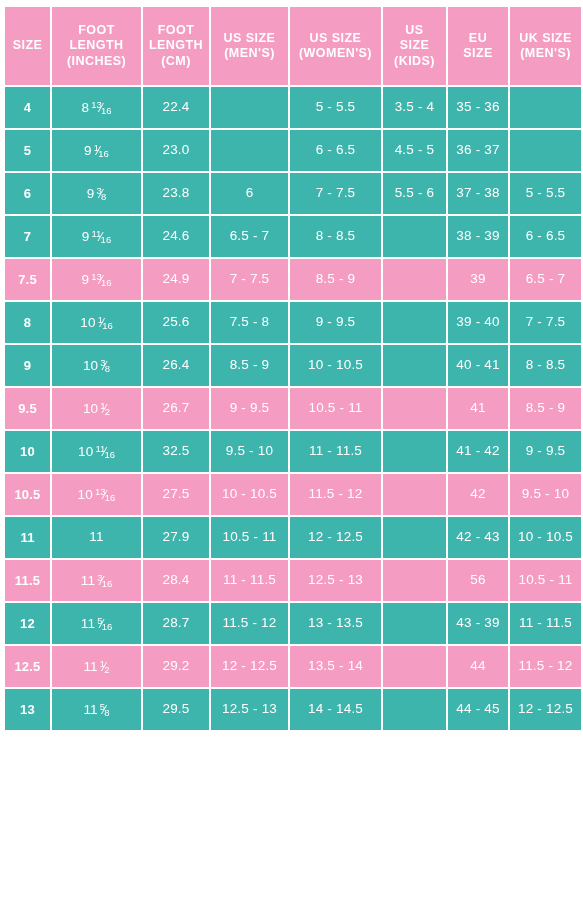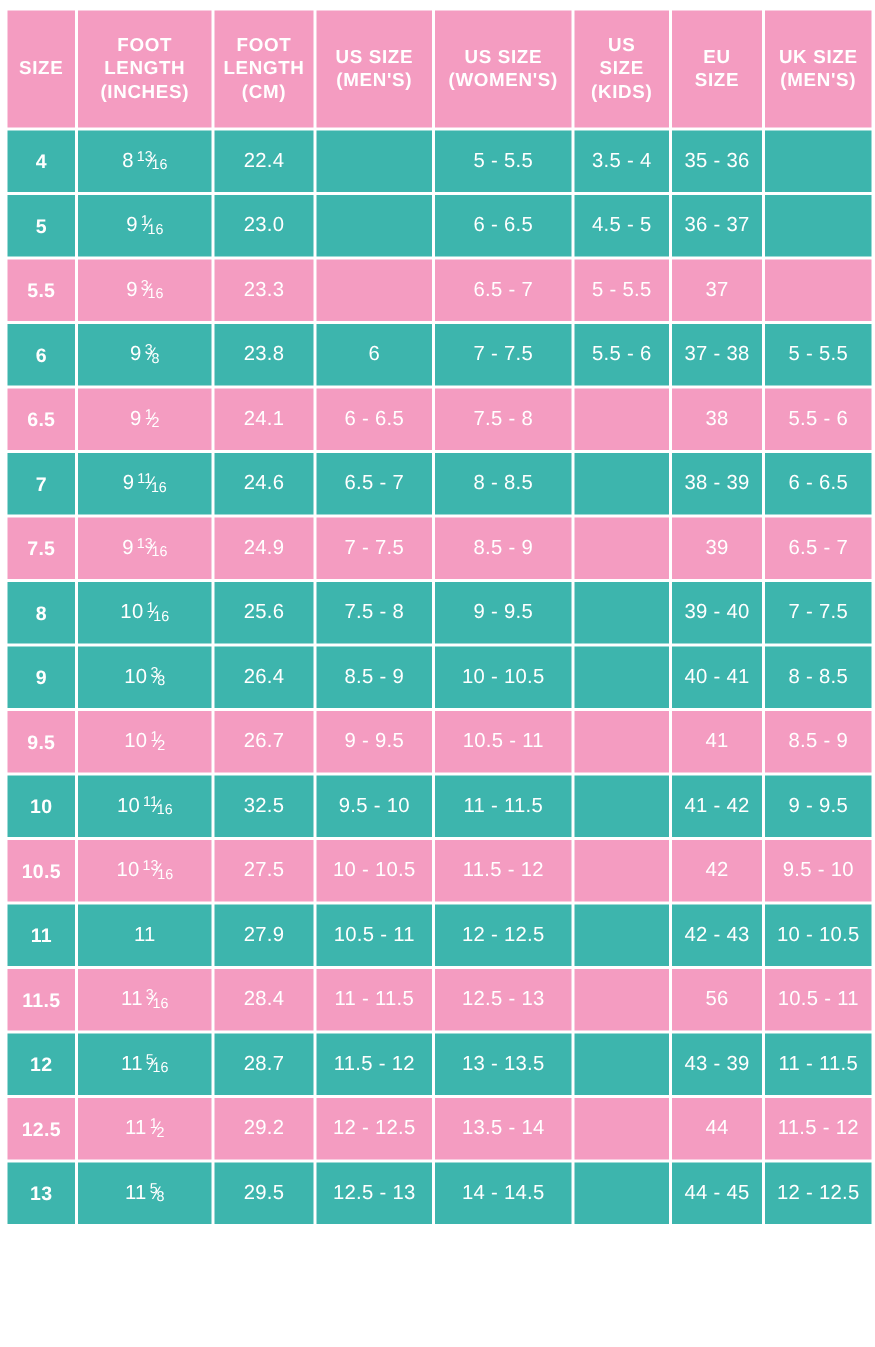--- a/index.html
+++ b/index.html
@@ -144,50 +144,30 @@
       <tr class="row-teal">
         <td class="col-size">5</td>
         <td class="col-inches"><span>9</span><span class="frac"><span class="num">1</span><span class="bar">⁄</span><span class="den">16</span></span></td>
         <td class="col-cm">23.0</td>
         <td class="col-us-mens"></td>
         <td class="col-us-womens">6 - 6.5</td>
         <td class="col-us-kids">4.5 - 5</td>
         <td class="col-eu">36 - 37</td>
         <td class="col-uk-mens"></td>
       </tr>
-      <tr class="row-pink">
-        <td class="col-size">5.5</td>
-        <td class="col-inches"><span>9</span><span class="frac"><span class="num">3</span><span class="bar">⁄</span><span class="den">16</span></span></td>
-        <td class="col-cm">23.3</td>
-        <td class="col-us-mens"></td>
-        <td class="col-us-womens">6.5 - 7</td>
-        <td class="col-us-kids">5 - 5.5</td>
-        <td class="col-eu">37</td>
-        <td class="col-uk-mens"></td>
-      </tr>
       <tr class="row-teal">
         <td class="col-size">6</td>
         <td class="col-inches"><span>9</span><span class="frac"><span class="num">3</span><span class="bar">⁄</span><span class="den">8</span></span></td>
         <td class="col-cm">23.8</td>
         <td class="col-us-mens">6</td>
         <td class="col-us-womens">7 - 7.5</td>
         <td class="col-us-kids">5.5 - 6</td>
         <td class="col-eu">37 - 38</td>
         <td class="col-uk-mens">5 - 5.5</td>
       </tr>
-      <tr class="row-pink">
-        <td class="col-size">6.5</td>
-        <td class="col-inches"><span>9</span><span class="frac"><span class="num">1</span><span class="bar">⁄</span><span class="den">2</span></span></td>
-        <td class="col-cm">24.1</td>
-        <td class="col-us-mens">6 - 6.5</td>
-        <td class="col-us-womens">7.5 - 8</td>
-        <td class="col-us-kids"></td>
-        <td class="col-eu">38</td>
-        <td class="col-uk-mens">5.5 - 6</td>
-      </tr>
       <tr class="row-teal">
         <td class="col-size">7</td>
         <td class="col-inches"><span>9</span><span class="frac"><span class="num">11</span><span class="bar">⁄</span><span class="den">16</span></span></td>
         <td class="col-cm">24.6</td>
         <td class="col-us-mens">6.5 - 7</td>
         <td class="col-us-womens">8 - 8.5</td>
         <td class="col-us-kids"></td>
         <td class="col-eu">38 - 39</td>
         <td class="col-uk-mens">6 - 6.5</td>
       </tr>

